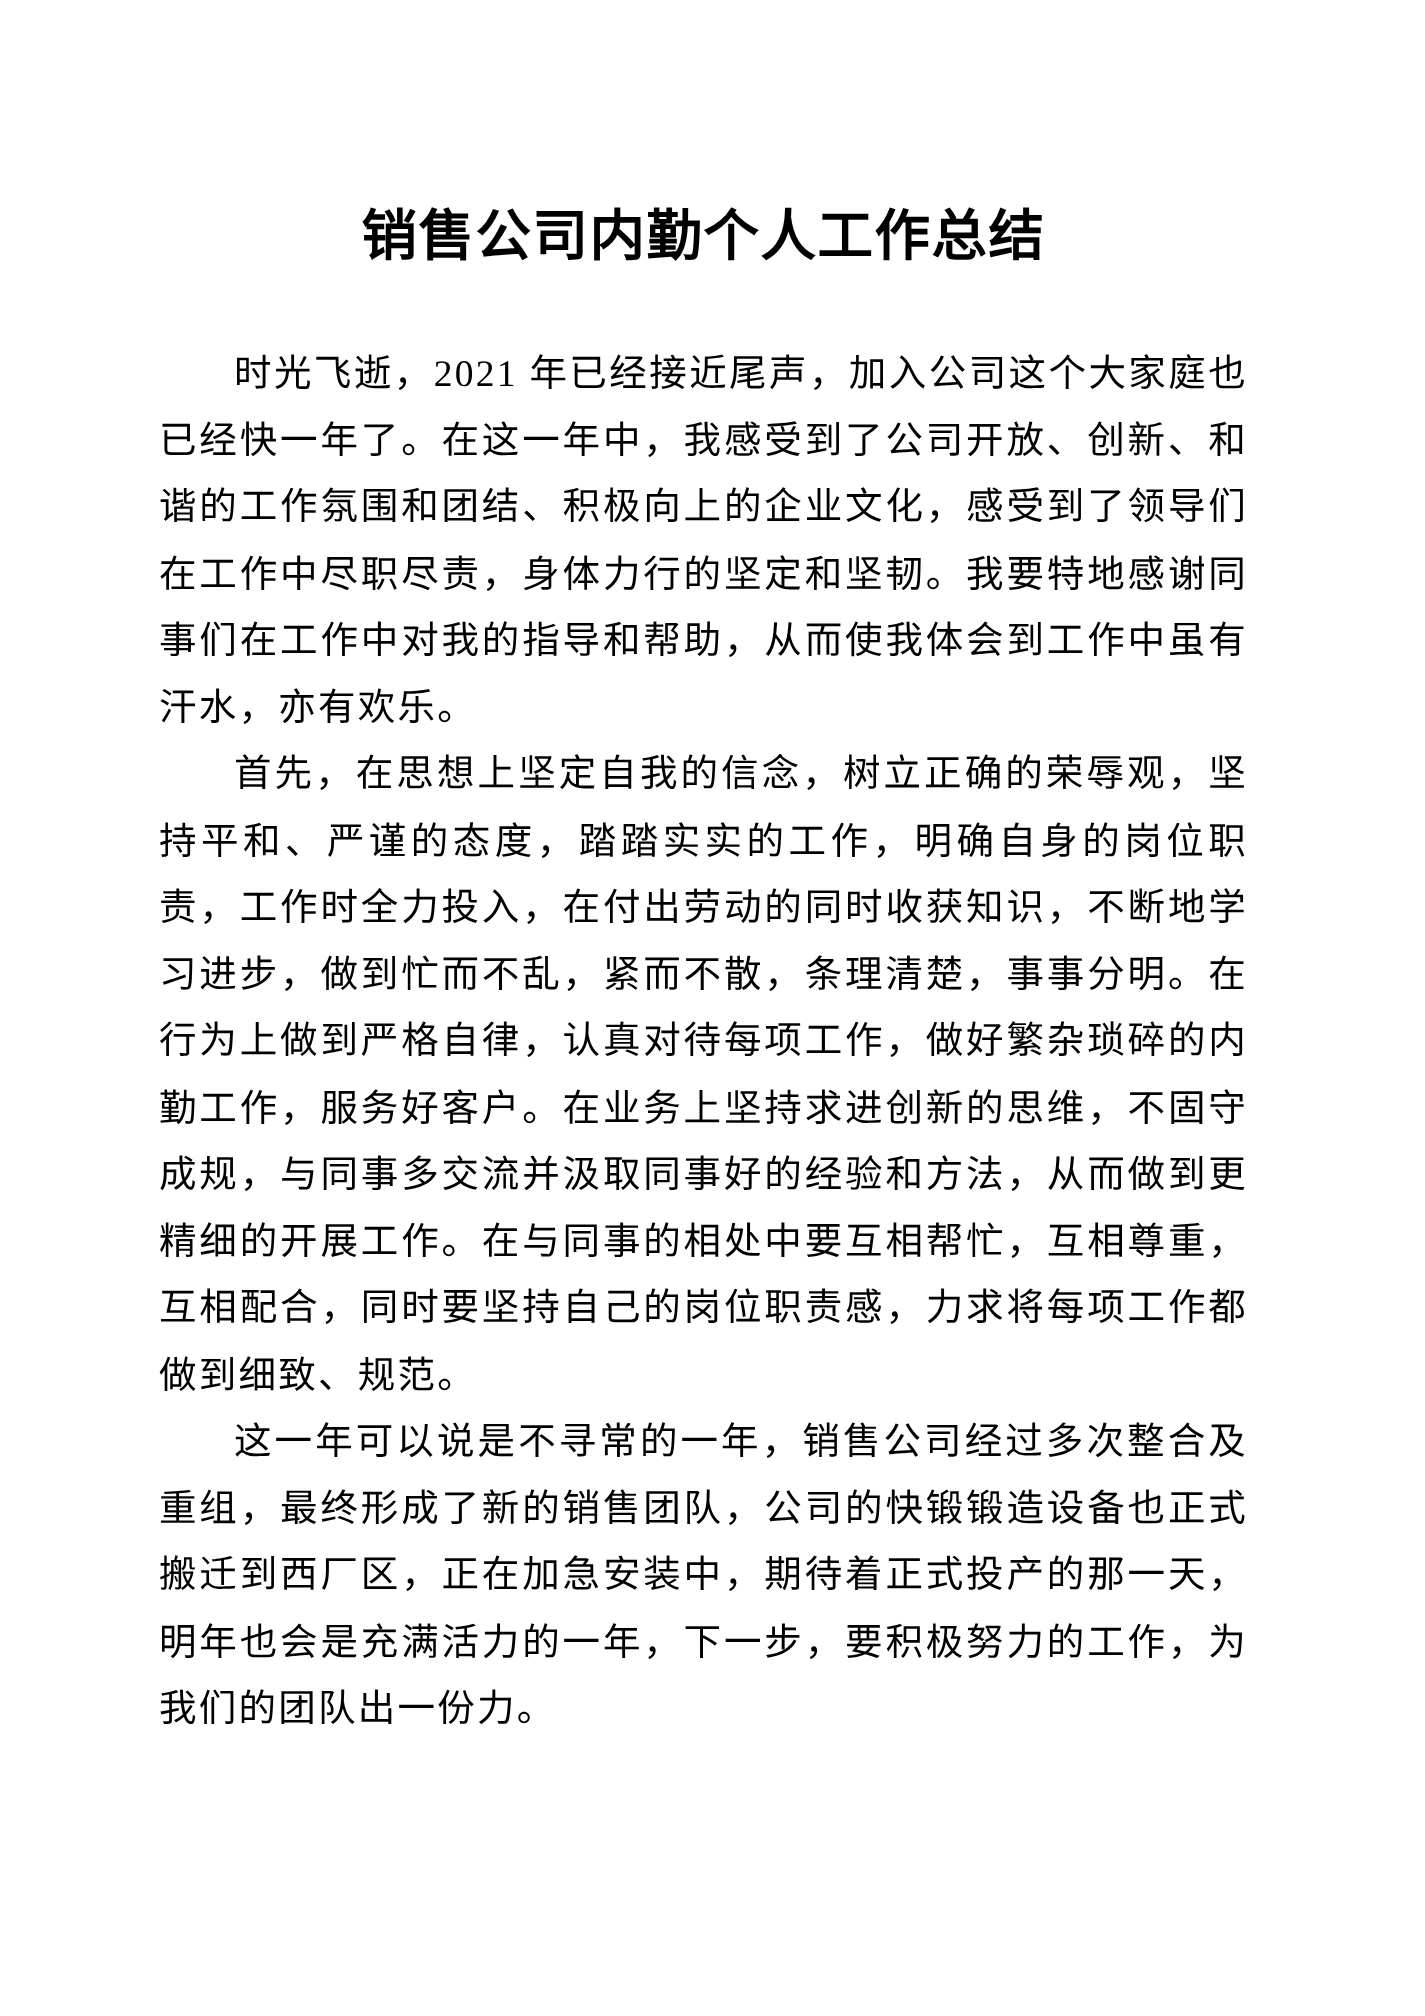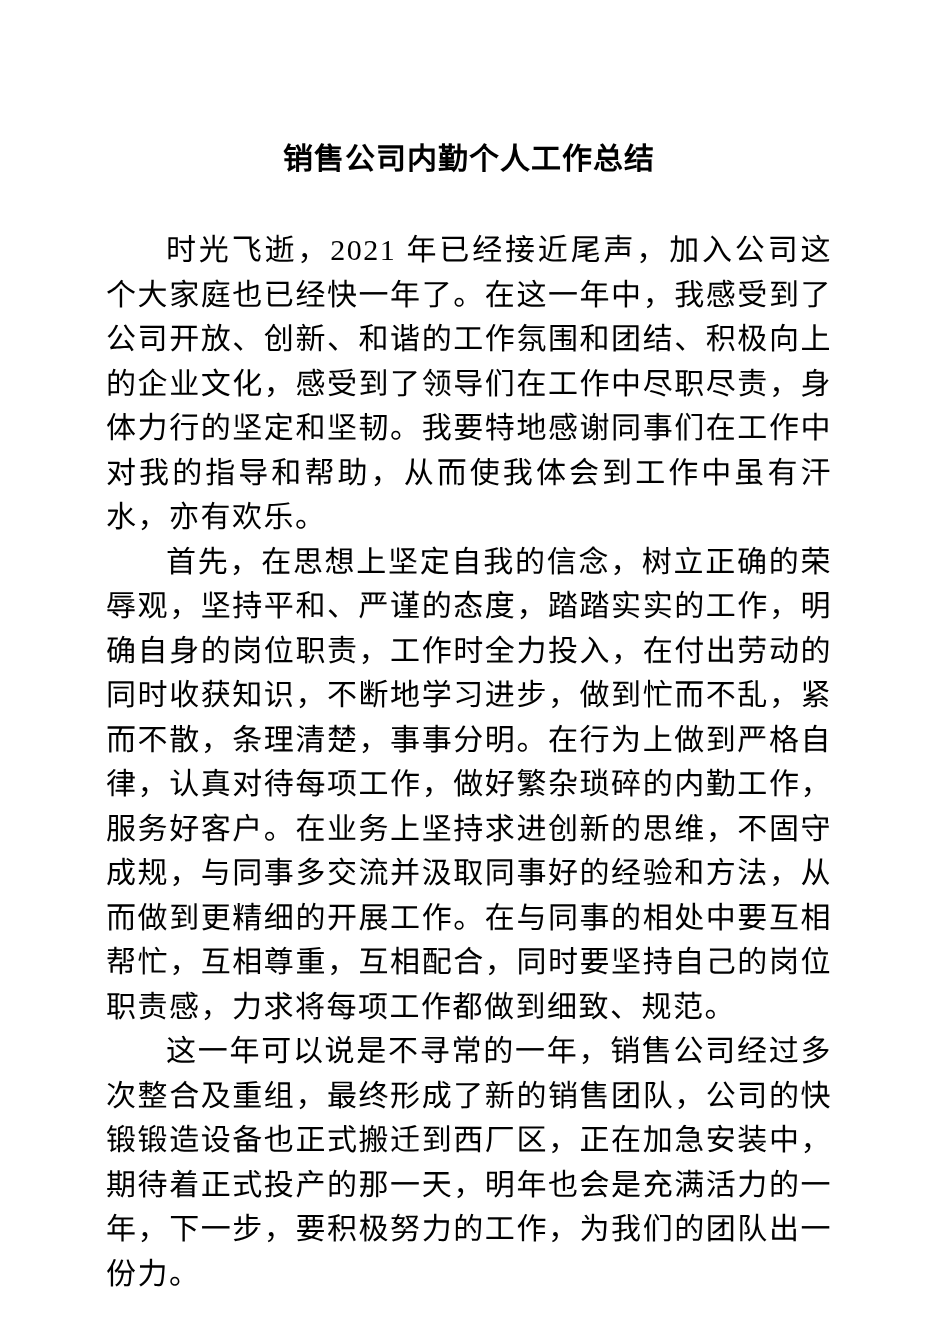--- a/index.html
+++ b/index.html
@@ -16,30 +16,30 @@
   }
   .page {
     box-sizing: border-box;
     width: 950px;
     height: 1344px;
     padding: 138px 118px 0 106px;
     background: #ffffff;
   }
   .doc-title {
     margin: 0 0 48px 0;
-    font-size: 30px;
+    font-size: 37px;
     line-height: 42px;
     font-weight: bold;
     text-align: center;
     letter-spacing: 1px;
     white-space: nowrap;
   }
   .doc-body p {
     margin: 0;
-    font-size: 30px;
+    font-size: 25px;
     line-height: 44.5px;
     letter-spacing: 1.5px;
     text-align: justify;
     text-justify: inter-character;
     text-indent: 2em;
     word-break: break-all;
   }
 </style>
 </head>
 <body>

